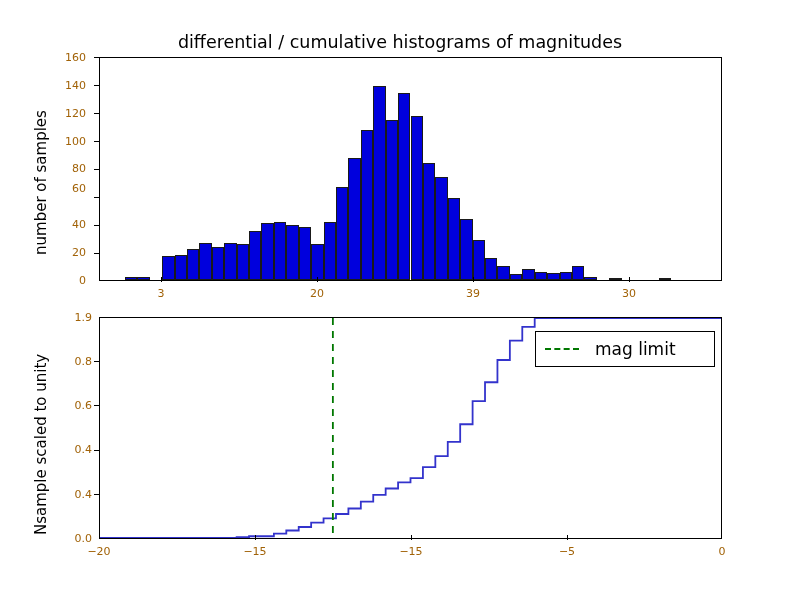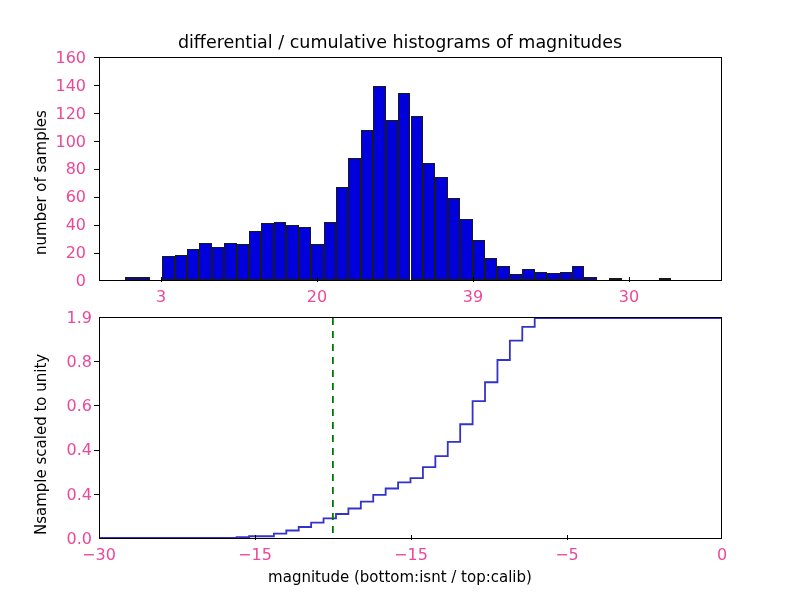--- a/index.html
+++ b/index.html
@@ -34,22 +34,22 @@
   }
   .xlabel{
     position:absolute;
     text-align:center;
     font-size:15px;
     color:#000;
     white-space:nowrap;
   }
   .tick-label{
     position:absolute;
-    font-size:16px;
-    color:#ec4899;
+    font-size:11px;
+    color:#a16207;
     white-space:nowrap;
   }
   .tick-x{transform:translateX(-50%);}
   .tick-y{transform:translateY(-50%);text-align:right;}
   .tickmark{position:absolute;background:#000;}
   .bar{
     position:absolute;
     background:#0000dd;
     border:1px solid #1a1a1a;
     box-sizing:border-box;
@@ -79,21 +79,21 @@
 
   <div class="plot-title" style="left:0;top:32px;">differential / cumulative histograms of magnitudes</div>
 
   <div class="ylabel" style="left:32px;top:255px;transform:rotate(-90deg);">number of samples</div>
 
   <div class="tick-label tick-y" style="left:40px;top:57px;width:46px;">160</div>
   <div class="tick-label tick-y" style="left:40px;top:85px;width:46px;">140</div>
   <div class="tick-label tick-y" style="left:40px;top:113px;width:46px;">120</div>
   <div class="tick-label tick-y" style="left:40px;top:141px;width:46px;">100</div>
   <div class="tick-label tick-y" style="left:40px;top:168px;width:46px;">80</div>
-  <div class="tick-label tick-y" style="left:40px;top:196px;width:46px;">60</div>
+  <div class="tick-label tick-y" style="left:40px;top:188px;width:46px;">60</div>
   <div class="tick-label tick-y" style="left:40px;top:224px;width:46px;">40</div>
   <div class="tick-label tick-y" style="left:40px;top:252px;width:46px;">20</div>
   <div class="tick-label tick-y" style="left:40px;top:280px;width:46px;">0</div>
 
   <div class="tick-label tick-x" style="left:161px;top:287px;">3</div>
   <div class="tick-label tick-x" style="left:317px;top:287px;">20</div>
   <div class="tick-label tick-x" style="left:473px;top:287px;">39</div>
   <div class="tick-label tick-x" style="left:629px;top:287px;">30</div>
 
   <div class="axes-frame" style="left:99px;top:57px;width:623px;height:224px;">
@@ -155,37 +155,40 @@
 
   <div class="ylabel" style="left:32px;top:535px;transform:rotate(-90deg);">Nsample scaled to unity</div>
 
   <div class="tick-label tick-y" style="left:40px;top:317px;width:52px;">1.9</div>
   <div class="tick-label tick-y" style="left:40px;top:361px;width:52px;">0.8</div>
   <div class="tick-label tick-y" style="left:40px;top:405px;width:52px;">0.6</div>
   <div class="tick-label tick-y" style="left:40px;top:449px;width:52px;">0.4</div>
   <div class="tick-label tick-y" style="left:40px;top:494px;width:52px;">0.4</div>
   <div class="tick-label tick-y" style="left:40px;top:538px;width:52px;">0.0</div>
 
-  <div class="tick-label tick-x" style="left:99px;top:545px;">−30</div>
+  <div class="tick-label tick-x" style="left:99px;top:545px;">−20</div>
   <div class="tick-label tick-x" style="left:255px;top:545px;">−15</div>
   <div class="tick-label tick-x" style="left:411px;top:545px;">−15</div>
   <div class="tick-label tick-x" style="left:567px;top:545px;">−5</div>
   <div class="tick-label tick-x" style="left:722px;top:545px;">0</div>
 
   <div class="axes-frame" style="left:99px;top:317px;width:623px;height:222px;">
     <svg id="cum-svg" width="621" height="220" viewBox="0 0 621 220" preserveAspectRatio="none">
       <polyline id="cum-line" fill="none" stroke="#3333cc" stroke-width="1.8" points="0,220 124.2,220 124.2,220 136.62,220 136.62,219.12 149.04000000000002,219.12 149.04000000000002,218.24 161.45999999999998,218.24 161.45999999999998,218.24 173.88,218.24 173.88,215.6 186.29999999999998,215.6 186.29999999999998,212.52 198.72,212.52 198.72,209 211.14000000000001,209 211.14000000000001,204.6 223.56,204.6 223.56,200.42000000000002 235.98,200.42000000000002 235.98,196.02 248.4,196.02 248.4,190.52 260.82000000000005,190.52 260.82000000000005,183.7 273.24,183.7 273.24,176.88 285.65999999999997,176.88 285.65999999999997,170.5 298.08,170.5 298.08,164.34 310.5,164.34 310.5,160.16 322.92,160.16 322.92,149.16 335.34000000000003,149.16 335.34000000000003,138.16 347.76,138.16 347.76,123.86 360.17999999999995,123.86 360.17999999999995,106.25999999999999 372.59999999999997,106.25999999999999 372.59999999999997,83.16 385.02,83.16 385.02,64.24000000000001 397.44,64.24000000000001 397.44,42.01999999999998 409.85999999999996,42.01999999999998 409.85999999999996,22.659999999999997 422.28,22.659999999999997 422.28,8.800000000000011 434.7,8.800000000000011 434.7,0 447.12,0 447.12,0 459.54,0 459.54,0 471.96,0 471.96,0 484.38,0 484.38,0 496.8,0 496.8,0 527.85,0 527.85,0 558.9,0 558.9,0 589.9499999999999,0 589.9499999999999,0 621,0 621,0"></polyline>
       <line id="maglimit-line" stroke="#007700" stroke-width="1.8" stroke-dasharray="7,6" x1="232.875" x2="232.875" y1="0" y2="220"></line>
     </svg>
   </div>
 
   <div class="tickmark" style="left:255px;top:535px;width:1px;height:5px;"></div>
   <div class="tickmark" style="left:411px;top:535px;width:1px;height:5px;"></div>
   <div class="tickmark" style="left:567px;top:535px;width:1px;height:5px;"></div>
   <div class="tickmark" style="left:94px;top:361px;width:5px;height:1px;"></div>
   <div class="tickmark" style="left:94px;top:405px;width:5px;height:1px;"></div>
   <div class="tickmark" style="left:94px;top:450px;width:5px;height:1px;"></div>
   <div class="tickmark" style="left:94px;top:494px;width:5px;height:1px;"></div>
 
+  <div class="legend-box" style="left:535px;top:331px;width:180px;height:36px;">
+    <span class="legend-dash"></span>
+    <span class="legend-text">mag limit</span>
+  </div>
 
-  <div class="xlabel" style="left:0;top:568px;width:800px;">magnitude (bottom:isnt / top:calib)</div>
 
 </div>
 
 </body></html>

